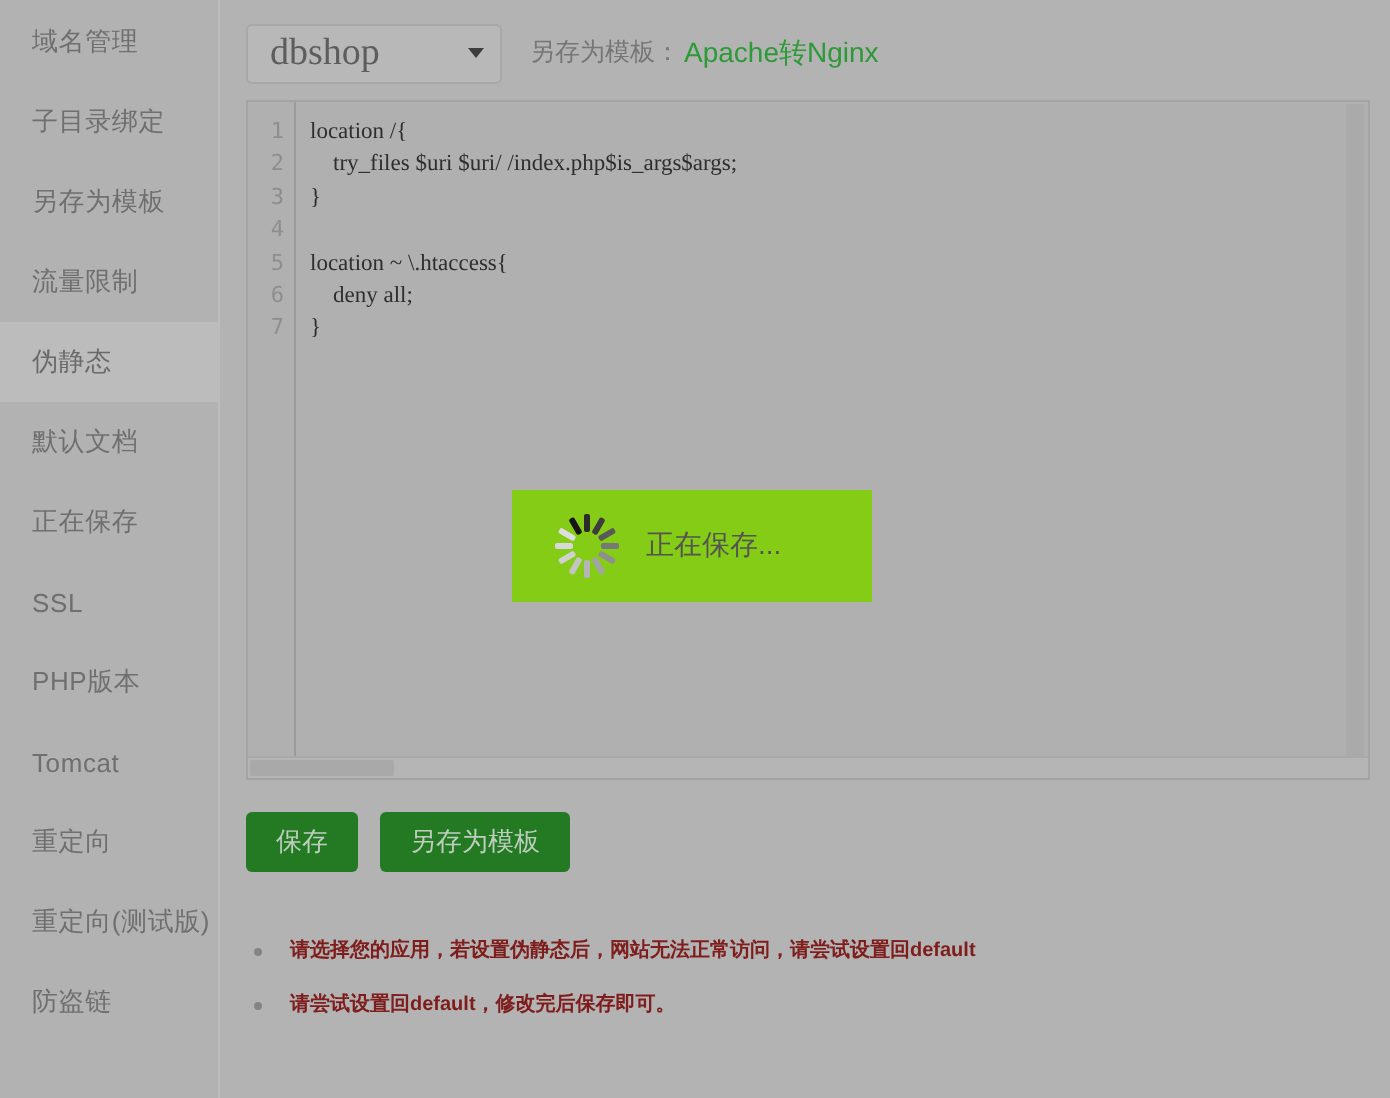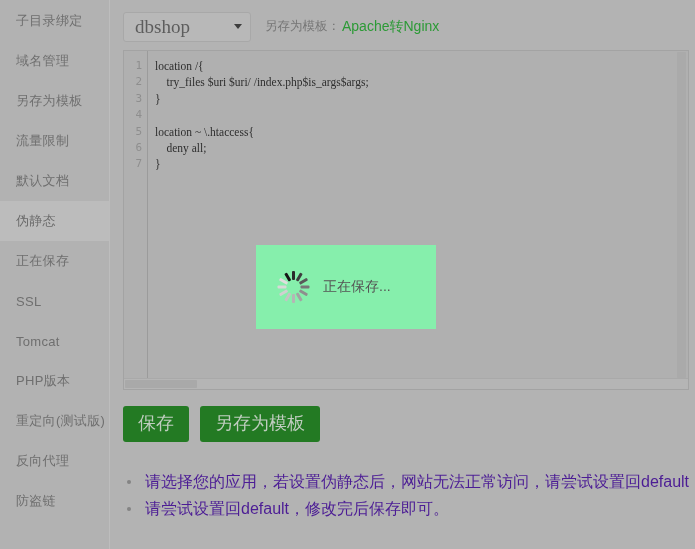--- a/index.html
+++ b/index.html
@@ -178,61 +178,62 @@
   .btn-row {
     margin-top: 16px;
     display: flex;
     gap: 11px;
   }
   .btn {
     background: #237a23;
     color: #bfcdbf;
     border: none;
     border-radius: 3px;
-    font-size: 18px;
+    font-size: 13px;
     font-family: inherit;
     padding: 7px 15px;
     cursor: pointer;
     line-height: 1.2;
   }
 
   
   .hints {
     margin: 0;
     padding: 0;
     list-style: none;
     margin-top: 26px;
   }
   .hints li {
     position: relative;
     padding-left: 22px;
-    font-size: 16px;
-    color: #4c1d95;
+    font-size: 10px;
+    color: #7f1d1d;
     line-height: 27px;
     white-space: nowrap;
+    font-weight: bold;
   }
   .hints li::before {
     content: "";
     position: absolute;
     left: 4px;
     top: 12px;
     width: 4px;
     height: 4px;
     border-radius: 50%;
     background: #848484;
   }
 
   
   .modal {
     position: absolute;
     left: 256px;
     top: 245px;
     width: 180px;
-    height: 84px;
-    background: #86efac;
+    height: 56px;
+    background: #84cc16;
     display: flex;
     align-items: center;
     padding-left: 20px;
     box-sizing: border-box;
     z-index: 40;
   }
   .spinner {
     width: 34px;
     height: 34px;
     position: relative;
@@ -256,54 +257,54 @@
     color: #545454;
   }
 </style>
 </head>
 <body>
 
 <div id="app">
 
   <nav class="sidebar" id="sidebar">
       <div class="side-item">
+        <span>域名管理</span>
+      </div>
+      <div class="side-item">
         <span>子目录绑定</span>
       </div>
       <div class="side-item">
-        <span>域名管理</span>
-      </div>
-      <div class="side-item">
         <span>另存为模板</span>
       </div>
       <div class="side-item">
         <span>流量限制</span>
-      </div>
-      <div class="side-item">
-        <span>默认文档</span>
       </div>
       <div class="side-item active">
         <span>伪静态</span>
       </div>
       <div class="side-item">
+        <span>默认文档</span>
+      </div>
+      <div class="side-item">
         <span>正在保存</span>
       </div>
       <div class="side-item">
         <span>SSL</span>
       </div>
       <div class="side-item">
+        <span>PHP版本</span>
+      </div>
+      <div class="side-item">
         <span>Tomcat</span>
       </div>
       <div class="side-item">
-        <span>PHP版本</span>
+        <span>重定向</span>
       </div>
       <div class="side-item">
         <span>重定向(测试版)</span>
-      </div>
-      <div class="side-item">
-        <span>反向代理</span>
       </div>
       <div class="side-item">
         <span>防盗链</span>
       </div>
     </nav>
 
   <section class="main">
 
     <div class="toolbar">
       <div class="select-box">

